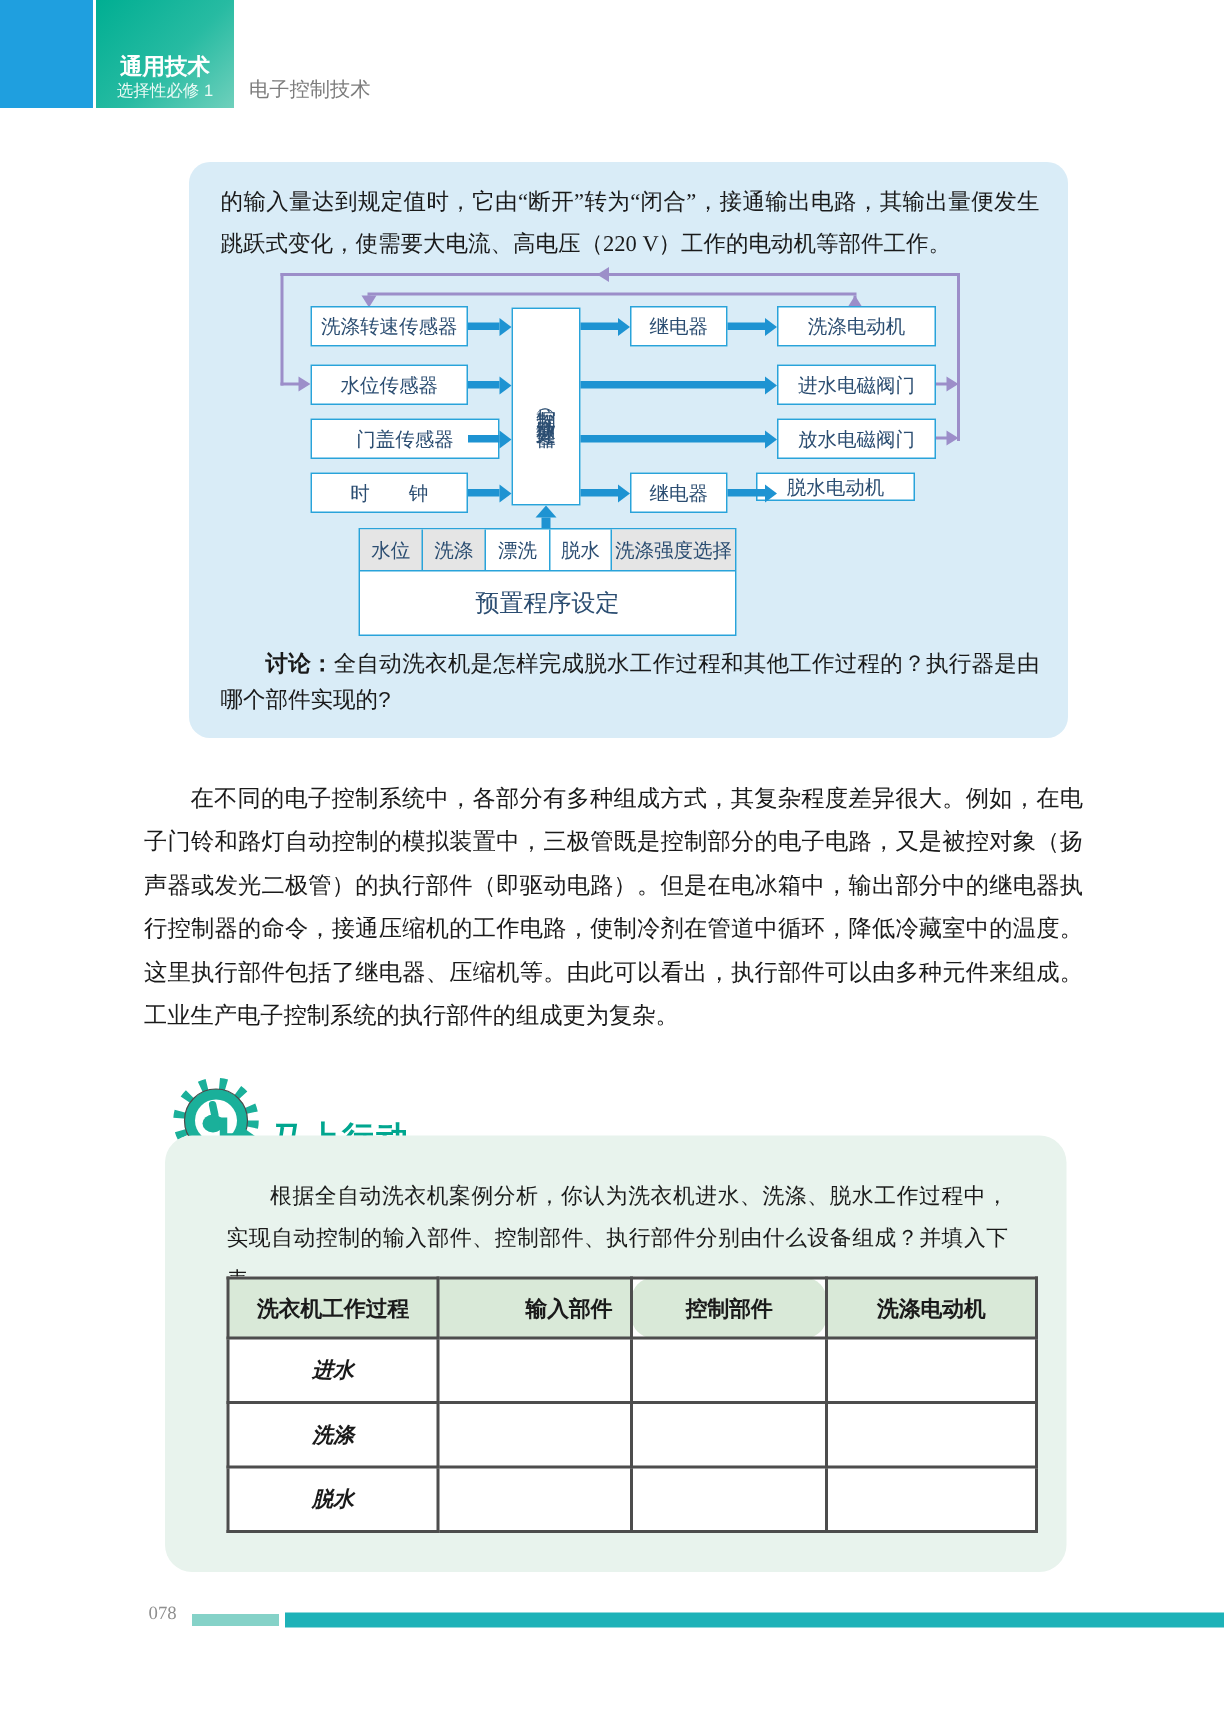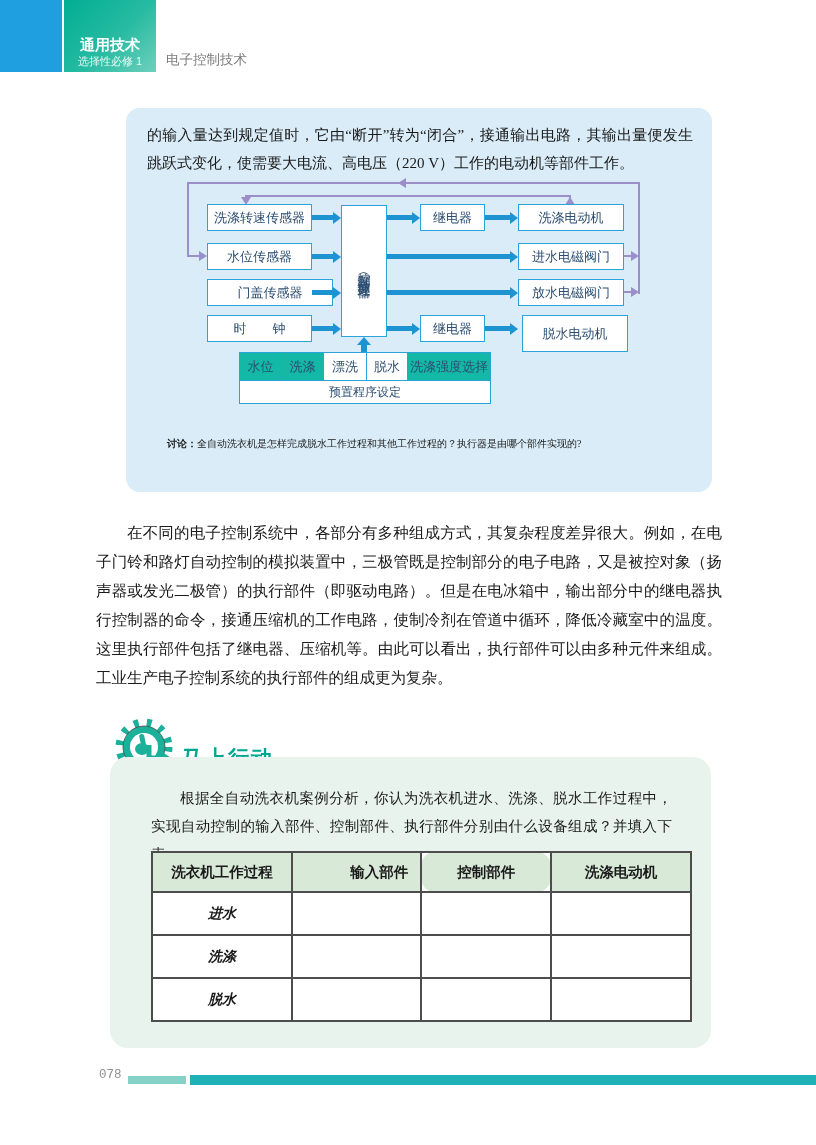--- a/index.html
+++ b/index.html
@@ -19,21 +19,21 @@
                  font-family:"Liberation Sans", sans-serif; font-size:13.5px; }
 
   
   .intro-panel { position:absolute; left:126px; top:108px; width:586px; height:384px;
                  background:#d9ecf7; border-radius:14px; }
   .intro-par { position:absolute; left:21px; top:13px; width:546px;
                font-size:15px; line-height:28px; text-align:justify; }
   .fig-caption { position:absolute; left:0; top:299px; width:100%; text-align:center;
                  font-style:italic; font-size:13.5px; color:#16324f; letter-spacing:.5px; }
   .discussion { position:absolute; left:21px; top:324px; width:546px;
-                font-size:10px; line-height:24px; text-indent:2em; text-align:justify; }
+                font-size:15px; line-height:24px; text-indent:2em; text-align:justify;font-family:Liberation Mono, monospace; }
   .discussion b { font-weight:bold; }
 
   
   .diagram { position:absolute; left:50px; top:64px; width:472px; height:238px; }
   .dbox { position:absolute; border:1.5px solid #29a3da; background:#fff; color:#2b4d71;
           display:flex; align-items:center; justify-content:center; font-size:13px; }
   .dbox.ctrl { writing-mode:vertical-rl; text-orientation:upright; letter-spacing:2px;
                line-height:1; padding:4px 0; }
   
   .ab { position:absolute; height:5px; background:#1e93d2; }
@@ -49,23 +49,23 @@
   .pa.right { border-left:8px solid #9c8ec9; border-top:5px solid transparent; border-bottom:5px solid transparent; }
   .pa.left  { border-right:8px solid #9c8ec9; border-top:5px solid transparent; border-bottom:5px solid transparent; }
   .pa.up    { border-bottom:8px solid #9c8ec9; border-left:5px solid transparent; border-right:5px solid transparent; }
   .pa.down  { border-top:8px solid #9c8ec9; border-left:5px solid transparent; border-right:5px solid transparent; }
   
   .preset { position:absolute; left:63px; top:180px; width:252px; border:1.5px solid #29a3da; background:#fff; }
   .preset-row { display:flex; }
   .preset-cell { height:27px; display:flex; align-items:center; justify-content:center;
                  font-size:13px; color:#2b4d71; border-right:1.5px solid #29a3da; }
   .preset-cell:last-child { border-right:none; }
-  .preset-cell.hl { background:#14b8a6; }
-  .preset-footer { height:23px; border-top:1.5px solid #29a3da; display:flex; align-items:center;
-                   justify-content:center; font-size:12px; color:#2b4d71; }
+  .preset-cell.hl { background:#e5e5e5; }
+  .preset-footer { height:43px; border-top:1.5px solid #29a3da; display:flex; align-items:center;
+                   justify-content:center; font-size:16px; color:#2b4d71; }
 
   
   .body-par { position:absolute; left:96px; top:518px; width:626px;
               font-size:15.5px; line-height:29px; text-indent:2em; text-align:justify; }
 
   
   .action-icon { position:absolute; left:115px; top:717px; width:62px; height:62px; }
   .action-title { position:absolute; left:182px; top:744px; color:#00a68f; font-weight:bold;
                   font-size:21px; letter-spacing:2px; font-family:"Liberation Sans", sans-serif; }
   .action-underline { position:absolute; left:256px; top:770px; width:445px; height:2px;
@@ -76,21 +76,21 @@
                    font-size:14.5px; line-height:28px; text-indent:2em; text-align:justify; }
   .fill-table { position:absolute; left:41px; top:94px; width:541px; border-collapse:collapse;
                 background:#fff; }
   .fill-table th, .fill-table td { border:2px solid #4d4d4d; text-align:center; font-weight:bold; }
   .fill-table th { background:#d9e9d8; height:40px; font-size:14.5px; }
   .fill-table td { height:43px; font-size:14px; }
   .fill-table td.rowlabel { font-style:italic; }
 
   
   .page-num { position:absolute; left:99px; top:1068px; color:#8f8f8f;
-              font-family:Liberation Mono, monospace; font-size:12.5px; }
+              font-family:Liberation Serif, serif; font-size:12.5px; }
   .bar-light { position:absolute; left:128px; top:1076px; width:58px; height:8px; background:#85d2c8; }
   .bar-dark  { position:absolute; left:190px; top:1075px; width:626px; height:10px; background:#1eb2b8; }
 </style>
 </head>
 <body>
 
 <div class="hdr-blue"></div>
 <div class="hdr-green">
   <div class="brand-title">通用技术</div>
   <div class="brand-sub">选择性必修 1</div>
@@ -125,21 +125,21 @@
     <div class="dbox" style="left:31px;top:143px;width:105px;height:27px;">时　　钟</div>
 
     <div class="dbox ctrl" style="left:165px;top:33px;width:46px;height:132px;">控制器（微处理器）</div>
 
     <div class="dbox" style="left:244px;top:32px;width:65px;height:27px;">继电器</div>
     <div class="dbox" style="left:244px;top:143px;width:65px;height:27px;">继电器</div>
 
     <div class="dbox" style="left:342px;top:32px;width:106px;height:27px;">洗涤电动机</div>
     <div class="dbox" style="left:342px;top:71px;width:106px;height:27px;">进水电磁阀门</div>
     <div class="dbox" style="left:342px;top:107px;width:106px;height:27px;">放水电磁阀门</div>
-    <div class="dbox" style="left:346px;top:143px;width:106px;height:37px;">脱水电动机</div>
+    <div class="dbox" style="left:328px;top:143px;width:106px;height:19px;">脱水电动机</div>
 
     <div class="ab" style="left:136px;top:43px;width:21px;"></div>
     <div class="ab" style="left:136px;top:82px;width:21px;"></div>
     <div class="ab" style="left:136px;top:118px;width:21px;"></div>
     <div class="ab" style="left:136px;top:154px;width:21px;"></div>
     <div class="ab" style="left:211px;top:43px;width:25px;"></div>
     <div class="ab" style="left:309px;top:43px;width:25px;"></div>
     <div class="ab" style="left:211px;top:82px;width:123px;"></div>
     <div class="ab" style="left:211px;top:118px;width:123px;"></div>
     <div class="ab" style="left:211px;top:154px;width:25px;"></div>

